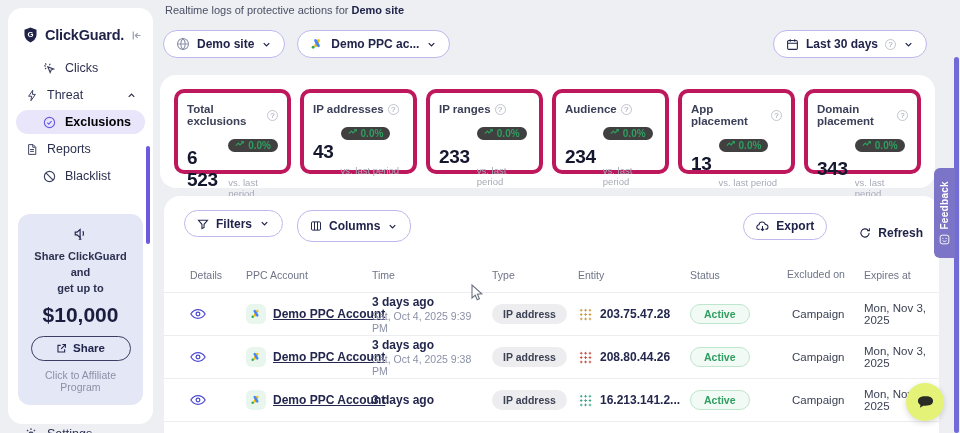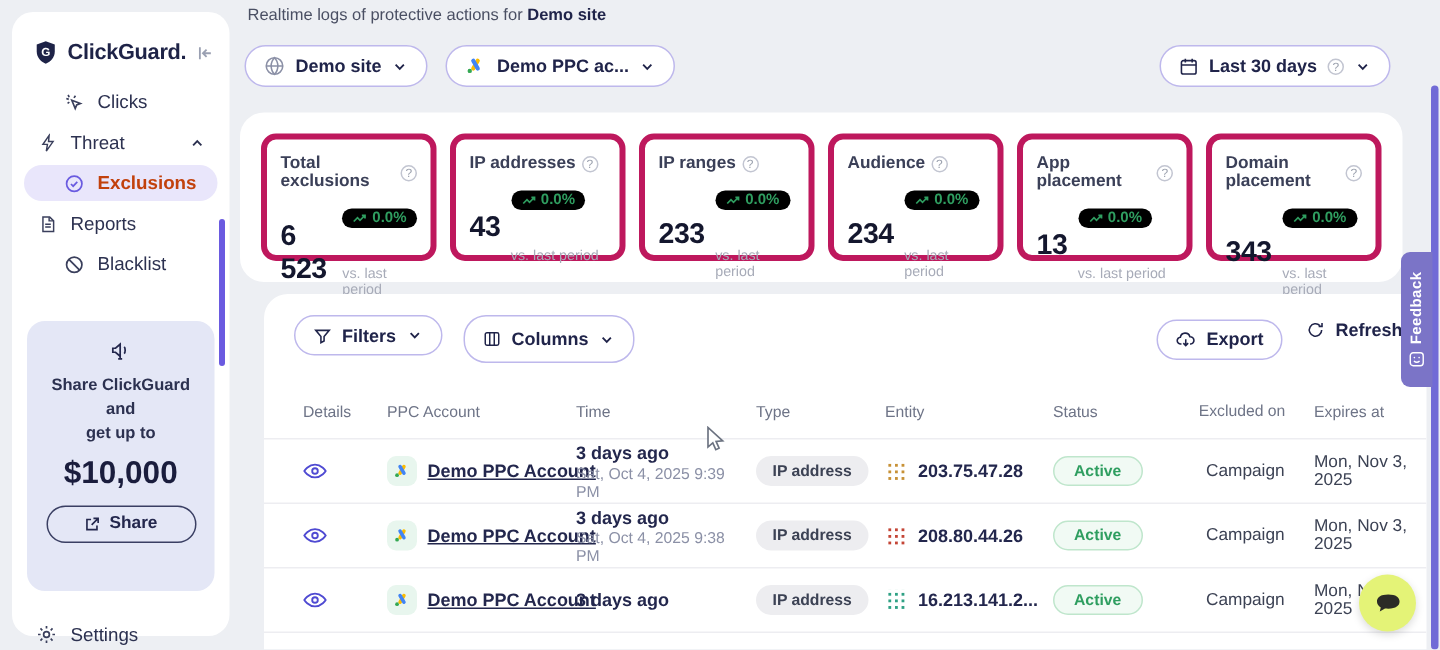--- a/index.html
+++ b/index.html
@@ -8,30 +8,30 @@
 
   
   .sidebar { position:absolute; left:8px; top:8px; width:145px; height:416px; background:#fff; border-radius:14px; padding:14px 0 12px 0; display:flex; flex-direction:column; }
   .logo-row { display:flex; align-items:center; gap:6px; padding:4px 10px 12px 14px; }
   .logo-text { font-size:14.5px; font-weight:bold; color:#1e2347; letter-spacing:-0.2px; flex:1; }
   .collapse-btn { color:#9aa0b2; display:flex; cursor:pointer; }
   .nav { display:flex; flex-direction:column; gap:3px; padding:0 8px; position:relative; }
   .nav-item { display:flex; align-items:center; gap:8px; font-size:12.5px; color:#2c3150; padding:5px 8px; border-radius:14px; cursor:pointer; }
   .nav-item .nicon { display:flex; width:15px; justify-content:center; color:#3a3f5c; }
   .nav-item.sub { padding-left:26px; }
-  .nav-item.active { background:#e9e6fb; color:#c2410c; font-weight:bold; }
+  .nav-item.active { background:#e9e6fb; color:#000000; font-weight:bold; }
   .nav-item.active .nicon { color:#6a5be0; }
   .nav-item .grow { flex:1; }
   .side-scrollthumb { position:absolute; right:3px; top:90px; width:4px; height:98px; background:#6a5ae0; border-radius:2px; }
 
   .promo { margin:26px 10px 0 10px; background:#e4e7f6; border-radius:12px; padding:12px 8px 12px 8px; text-align:center; cursor:pointer; }
   .promo-icon { color:#23274d; margin-bottom:4px; }
   .promo-line { font-size:11px; font-weight:bold; color:#2c3150; line-height:1.45; }
   .promo-amount { font-size:21px; font-weight:bold; color:#1a1d3d; margin:6px 0 9px; }
-  .share-btn { display:flex; align-items:center; justify-content:center; gap:6px; border:1px solid #3a3f63; border-radius:14px; height:25px; width:100px; margin:0 auto 20px; font-size:11.5px; font-weight:bold; color:#23274d; background:transparent; cursor:pointer; }
+  .share-btn { display:flex; align-items:center; justify-content:center; gap:6px; border:1px solid #3a3f63; border-radius:14px; height:25px; width:100px; margin:0 auto 8px; font-size:11.5px; font-weight:bold; color:#23274d; background:transparent; cursor:pointer; }
   .promo-affiliate { font-size:10.5px; color:#8b90a6; }
 
   .settings-row { display:flex; align-items:center; gap:9px; font-size:12.5px; color:#2c3150; padding:6px 16px; margin-top:16px; cursor:pointer; }
   .settings-row .nicon { display:flex; color:#3a3f5c; }
   .side-divider { height:1px; background:#e8eaef; margin:10px 12px 8px; }
 
   
   .subtitle { position:absolute; left:165px; top:4px; font-size:11px; color:#4a4f63; }
   .subtitle b { color:#20244a; }
   .filter-row { position:absolute; left:163px; top:30px; display:flex; gap:12px; }
@@ -40,28 +40,28 @@
   .date-pill-wrap { position:absolute; right:33px; top:30px; }
 
   
   .stats-panel { position:absolute; left:160px; top:75px; width:775px; height:113px; background:#fff; border-radius:16px; padding:14px; display:flex; gap:9px; }
   .stat-card { flex:1; border:4px solid #be185d; border-radius:10px; padding:10px 9px; }
   .stat-label-row { display:flex; align-items:center; gap:4px; font-size:11.5px; color:#3b4058; font-weight:bold; }
   .qmark { width:11px; height:11px; border:1px solid #c2c5d1; border-radius:50%; color:#9aa0ad; font-size:8px; font-weight:normal; display:inline-flex; align-items:center; justify-content:center; flex:none; }
   .stat-value-row { display:flex; align-items:center; gap:7px; margin-top:12px; }
   .stat-value { font-size:19px; font-weight:bold; color:#14172e; letter-spacing:-0.3px; }
   .stat-right { display:flex; flex-direction:column; gap:1px; }
-  .trend-badge { display:inline-flex; align-items:center; gap:3px; background:#000000; border-radius:9px; padding:1px 7px; font-size:10px; font-weight:bold; color:#2f9e60; width:max-content; }
+  .trend-badge { display:inline-flex; align-items:flex-start; gap:3px; background:#404040; border-radius:9px; padding:1px 7px; font-size:10px; font-weight:bold; color:#2f9e60; width:max-content; }
   .stat-sub { font-size:9.5px; color:#a7abb8;margin-top:24px; }
 
   
-  .table-card { position:absolute; left:176px; top:196px; width:775px; height:237px; background:#fff; border-radius:16px 16px 0 0; overflow:hidden; }
+  .table-card { position:absolute; left:164px; top:196px; width:775px; height:237px; background:#fff; border-radius:16px 16px 0 0; overflow:hidden; }
   .toolbar { display:flex; align-items:center; padding:14px 16px 0 20px; }
   .toolbar .left { display:flex; gap:14px; }
-  .toolbar .right { margin-left:auto; display:flex; align-items:flex-start; gap:16px; }
+  .toolbar .right { margin-left:auto; display:flex; align-items:flex-end; gap:32px; }
   .ghost-btn { display:inline-flex; align-items:center; gap:7px; font-size:12px; font-weight:bold; color:#20244a; background:none; border:none; cursor:pointer; }
   .grid { display:grid; grid-template-columns:56px 126px 120px 86px 112px 102px 72px 1fr; padding:0 0 0 20px; align-items:center; }
   .thead { margin-top:16px; height:34px; font-size:10.5px; color:#6e7487; }
   .thead .hc { padding-left:6px; }
   .thead .hc.center { text-align:center; padding:0; line-height:1.3; }
   .trow { height:43px; border-top:1px solid #ededf1; font-size:12px; color:#23274d; cursor:pointer; }
   .cell { padding-left:6px; display:flex; align-items:center; gap:7px; }
   .eye { color:#4f4ad2; display:flex; cursor:pointer; }
   .ads-chip { width:20px; height:20px; border-radius:6px; background:#e8f6ee; display:flex; align-items:center; justify-content:center; flex:none; }
   .acct-name { font-weight:bold; font-size:12px; white-space:nowrap;text-decoration:underline; }
@@ -164,20 +164,21 @@
     <div class="promo-line">get up to</div>
     <div class="promo-amount">$10,000</div>
     <button class="share-btn">
       <span style="display:flex">
         <svg width="11" height="11" viewBox="0 0 14 14" fill="none" stroke="#23274d" stroke-width="1.4">
             <path d="M6 3H2.5v8.5H11V8M8 2h4v4M12 2L6.5 7.5"></path>
           </svg>
       </span>
       <span>Share</span>
     </button>
+    <div class="promo-affiliate">Click to Affiliate Program</div>
   </div>
 
   <div class="settings-row">
     <span class="nicon">
       <svg width="14" height="14" viewBox="0 0 16 16" fill="none" stroke="currentColor" stroke-width="1.3">
           <circle cx="8" cy="8" r="2.2"></circle>
           <path d="M8 1.5v2M8 12.5v2M1.5 8h2M12.5 8h2M3.4 3.4l1.4 1.4M11.2 11.2l1.4 1.4M12.6 3.4l-1.4 1.4M4.8 11.2l-1.4 1.4"></path>
         </svg>
     </span>
     <span>Settings</span>

